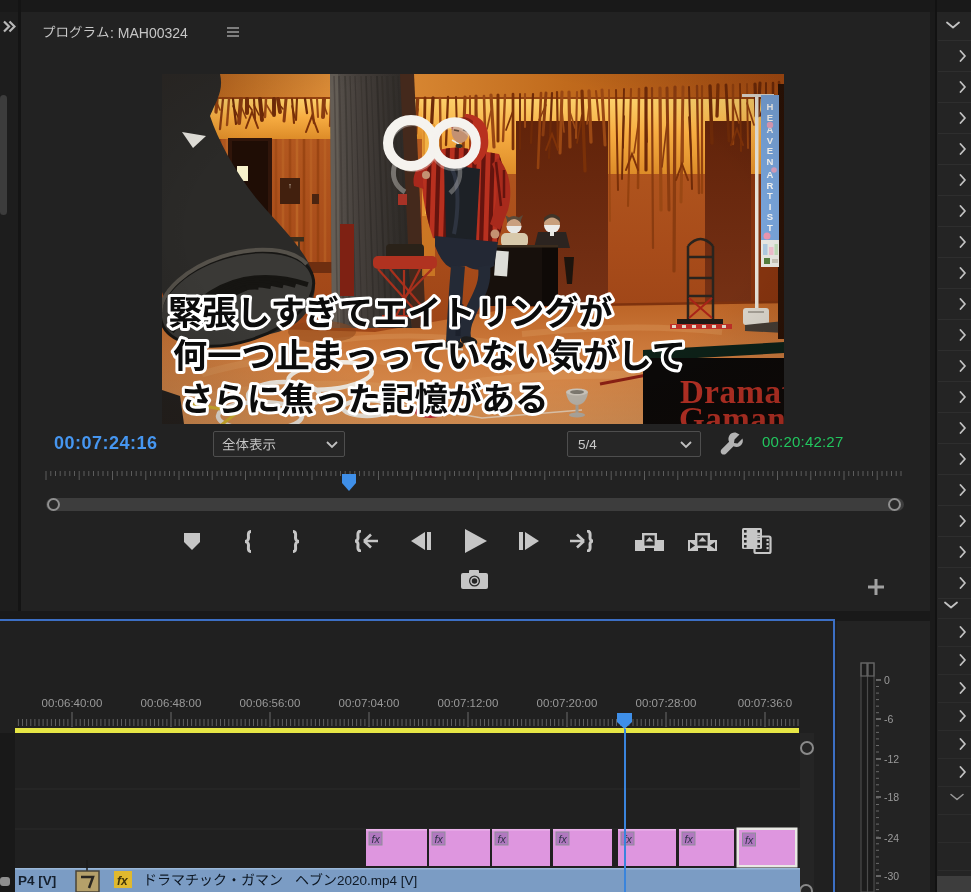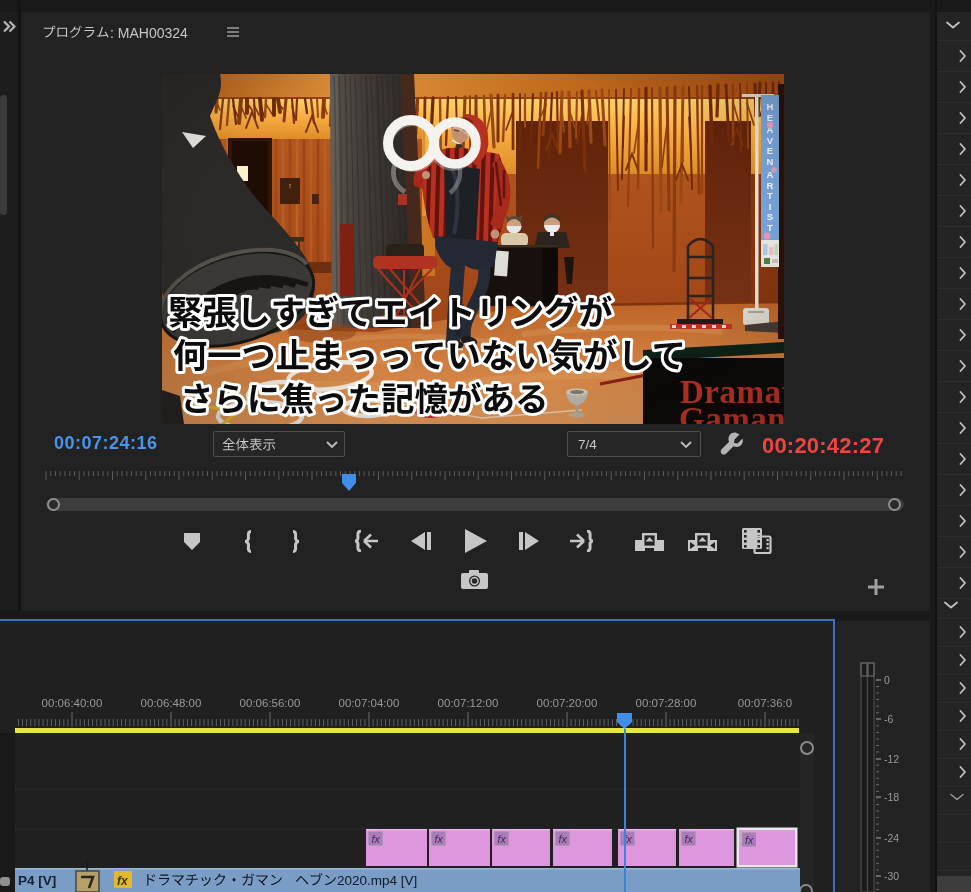--- a/index.html
+++ b/index.html
@@ -464,28 +464,28 @@
   </svg>
 <div class="abs" style="left:54px;top:433px;font-size:18px;font-weight:bold;color:#4696f0;letter-spacing:0.5px">00:07:24:16</div>
 <div class="abs" style="left:213px;top:431px;width:132px;height:26px;background:#262626;border:1px solid #4e4e4e;border-radius:2px"></div>
 <svg class="abs" style="left:222px;top:434px" width="80" height="20" viewBox="0 0 80 20">
 <path d="M6.7 5.1C7.9 6.8 10.3 8.8 12.4 10.1C12.6 9.8 12.8 9.4 13 9.2C10.9 8.1 8.6 6.1 7.2 4.1L6.1 4.1C5.1 5.9 2.8 8 0.5 9.3C0.7 9.5 1 9.9 1.1 10.1C3.4 8.8 5.6 6.8 6.7 5.1ZM1 15.3L1 16.2L12.5 16.2L12.5 15.3L7.2 15.3L7.2 13.1L11.3 13.1L11.3 12.2L7.2 12.2L7.2 10L10.8 10L10.8 9.1L2.7 9.1L2.7 10L6.2 10L6.2 12.2L2.1 12.2L2.1 13.1L6.2 13.1L6.2 15.3ZM16.9 4.2C16.2 6.3 15.1 8.3 13.9 9.6C14.1 9.8 14.4 10.4 14.5 10.6C14.9 10.1 15.3 9.6 15.7 9L15.7 16.6L16.6 16.6L16.6 7.3C17.1 6.4 17.5 5.4 17.8 4.5ZM19.1 13.1L19.1 14.1L21.3 14.1L21.3 16.5L22.3 16.5L22.3 14.1L24.5 14.1L24.5 13.1L22.3 13.1L22.3 8.5C23.2 10.8 24.5 13.1 25.9 14.4C26.1 14.1 26.4 13.7 26.6 13.6C25.2 12.4 23.8 10.1 23 7.9L26.4 7.9L26.4 6.9L22.3 6.9L22.3 4.2L21.3 4.2L21.3 6.9L17.5 6.9L17.5 7.9L20.7 7.9C19.9 10.2 18.5 12.4 17 13.6C17.2 13.8 17.6 14.2 17.7 14.4C19.2 13.1 20.5 10.9 21.3 8.5L21.3 13.1ZM28.9 15.6L29.2 16.6C30.8 16.2 33.1 15.6 35.3 15L35.2 14.1L31.8 15L31.8 11.9C32.6 11.4 33.3 10.8 33.8 10.3C34.8 13.4 36.5 15.6 39.4 16.5C39.5 16.3 39.8 15.9 40.1 15.6C38.5 15.2 37.3 14.4 36.4 13.3C37.3 12.7 38.4 12 39.3 11.3L38.5 10.7C37.8 11.3 36.8 12 35.9 12.6C35.4 11.9 35.1 11.1 34.8 10.2L39.6 10.2L39.6 9.3L34.2 9.3L34.2 8.1L38.7 8.1L38.7 7.3L34.2 7.3L34.2 6.2L39.2 6.2L39.2 5.3L34.2 5.3L34.2 4.2L33.2 4.2L33.2 5.3L28.4 5.3L28.4 6.2L33.2 6.2L33.2 7.3L29 7.3L29 8.1L33.2 8.1L33.2 9.3L27.9 9.3L27.9 10.2L32.5 10.2C31.2 11.3 29.2 12.4 27.4 12.9C27.6 13.1 27.9 13.4 28 13.7C28.9 13.4 29.9 13 30.8 12.5L30.8 15.2ZM43.7 10.8C43.1 12.3 42.1 13.8 41 14.7C41.2 14.9 41.7 15.2 41.9 15.4C43 14.3 44 12.7 44.7 11ZM49.7 11.2C50.7 12.5 51.7 14.2 52.1 15.4L53.1 14.9C52.7 13.8 51.7 12.1 50.7 10.8ZM42.5 5.2L42.5 6.2L52 6.2L52 5.2ZM41.3 8.4L41.3 9.4L46.7 9.4L46.7 15.2C46.7 15.5 46.6 15.5 46.4 15.5C46.1 15.5 45.3 15.5 44.3 15.5C44.5 15.8 44.7 16.3 44.7 16.6C45.9 16.6 46.7 16.6 47.2 16.4C47.7 16.2 47.8 15.9 47.8 15.3L47.8 9.4L53.2 9.4L53.2 8.4Z" fill="#c8c8c8"></path>
 </svg>
 <svg class="abs" style="left:326px;top:441px" width="12" height="8">
     <path d="M1 1 L6 6 L11 1" stroke="#c0c0c0" stroke-width="1.8" fill="none"></path>
   </svg>
 <div class="abs" style="left:567px;top:431px;width:134px;height:26px;background:#262626;border:1px solid #4e4e4e;border-radius:2px"></div>
-<div class="abs" style="left:578px;top:437px;font-size:13.5px;color:#c8c8c8">7/4</div>
+<div class="abs" style="left:578px;top:437px;font-size:13.5px;color:#c8c8c8">5/4</div>
 <svg class="abs" style="left:680px;top:441px" width="12" height="8">
     <path d="M1 1 L6 6 L11 1" stroke="#c0c0c0" stroke-width="1.8" fill="none"></path>
   </svg>
 <svg class="abs" style="left:719px;top:432px" width="27" height="25" viewBox="0 0 27 25">
     <path d="M20.5 2.5 L15.5 7.5 L15 11 L18.5 11.5 L23.5 6.5 C24.5 9.5 23.5 12.5 21 14 C19 15.2 16.5 15.2 14.5 14.2 L7 21.7 C5.8 22.9 3.8 22.9 2.6 21.7 C1.4 20.5 1.4 18.5 2.6 17.3 L10.1 9.8 C9.1 7.8 9.2 5.3 10.4 3.4 C12 1 15 0 17.6 1Z" fill="#b4b4b4"></path>
   </svg>
-<div class="abs" style="left:762px;top:433px;font-size:22px;font-weight:bold;color:#ef4444;letter-spacing:0.2px">00:20:42:27</div>
+<div class="abs" style="left:762px;top:433px;font-size:15px;font-weight:normal;color:#22c55e;letter-spacing:0.2px">00:20:42:27</div>
 <svg class="abs" style="left:0;top:471px" width="920" height="10">
     <g stroke="#5c5c5c" stroke-width="1">
       <line x1="46.0" y1="0" x2="46.0" y2="9"></line>
       <line x1="50.8" y1="0" x2="50.8" y2="5"></line>
       <line x1="55.5" y1="0" x2="55.5" y2="5"></line>
       <line x1="60.2" y1="0" x2="60.2" y2="5"></line>
       <line x1="65.0" y1="0" x2="65.0" y2="5"></line>
       <line x1="69.8" y1="0" x2="69.8" y2="5"></line>
       <line x1="74.5" y1="0" x2="74.5" y2="5"></line>
       <line x1="79.2" y1="0" x2="79.2" y2="9"></line>

